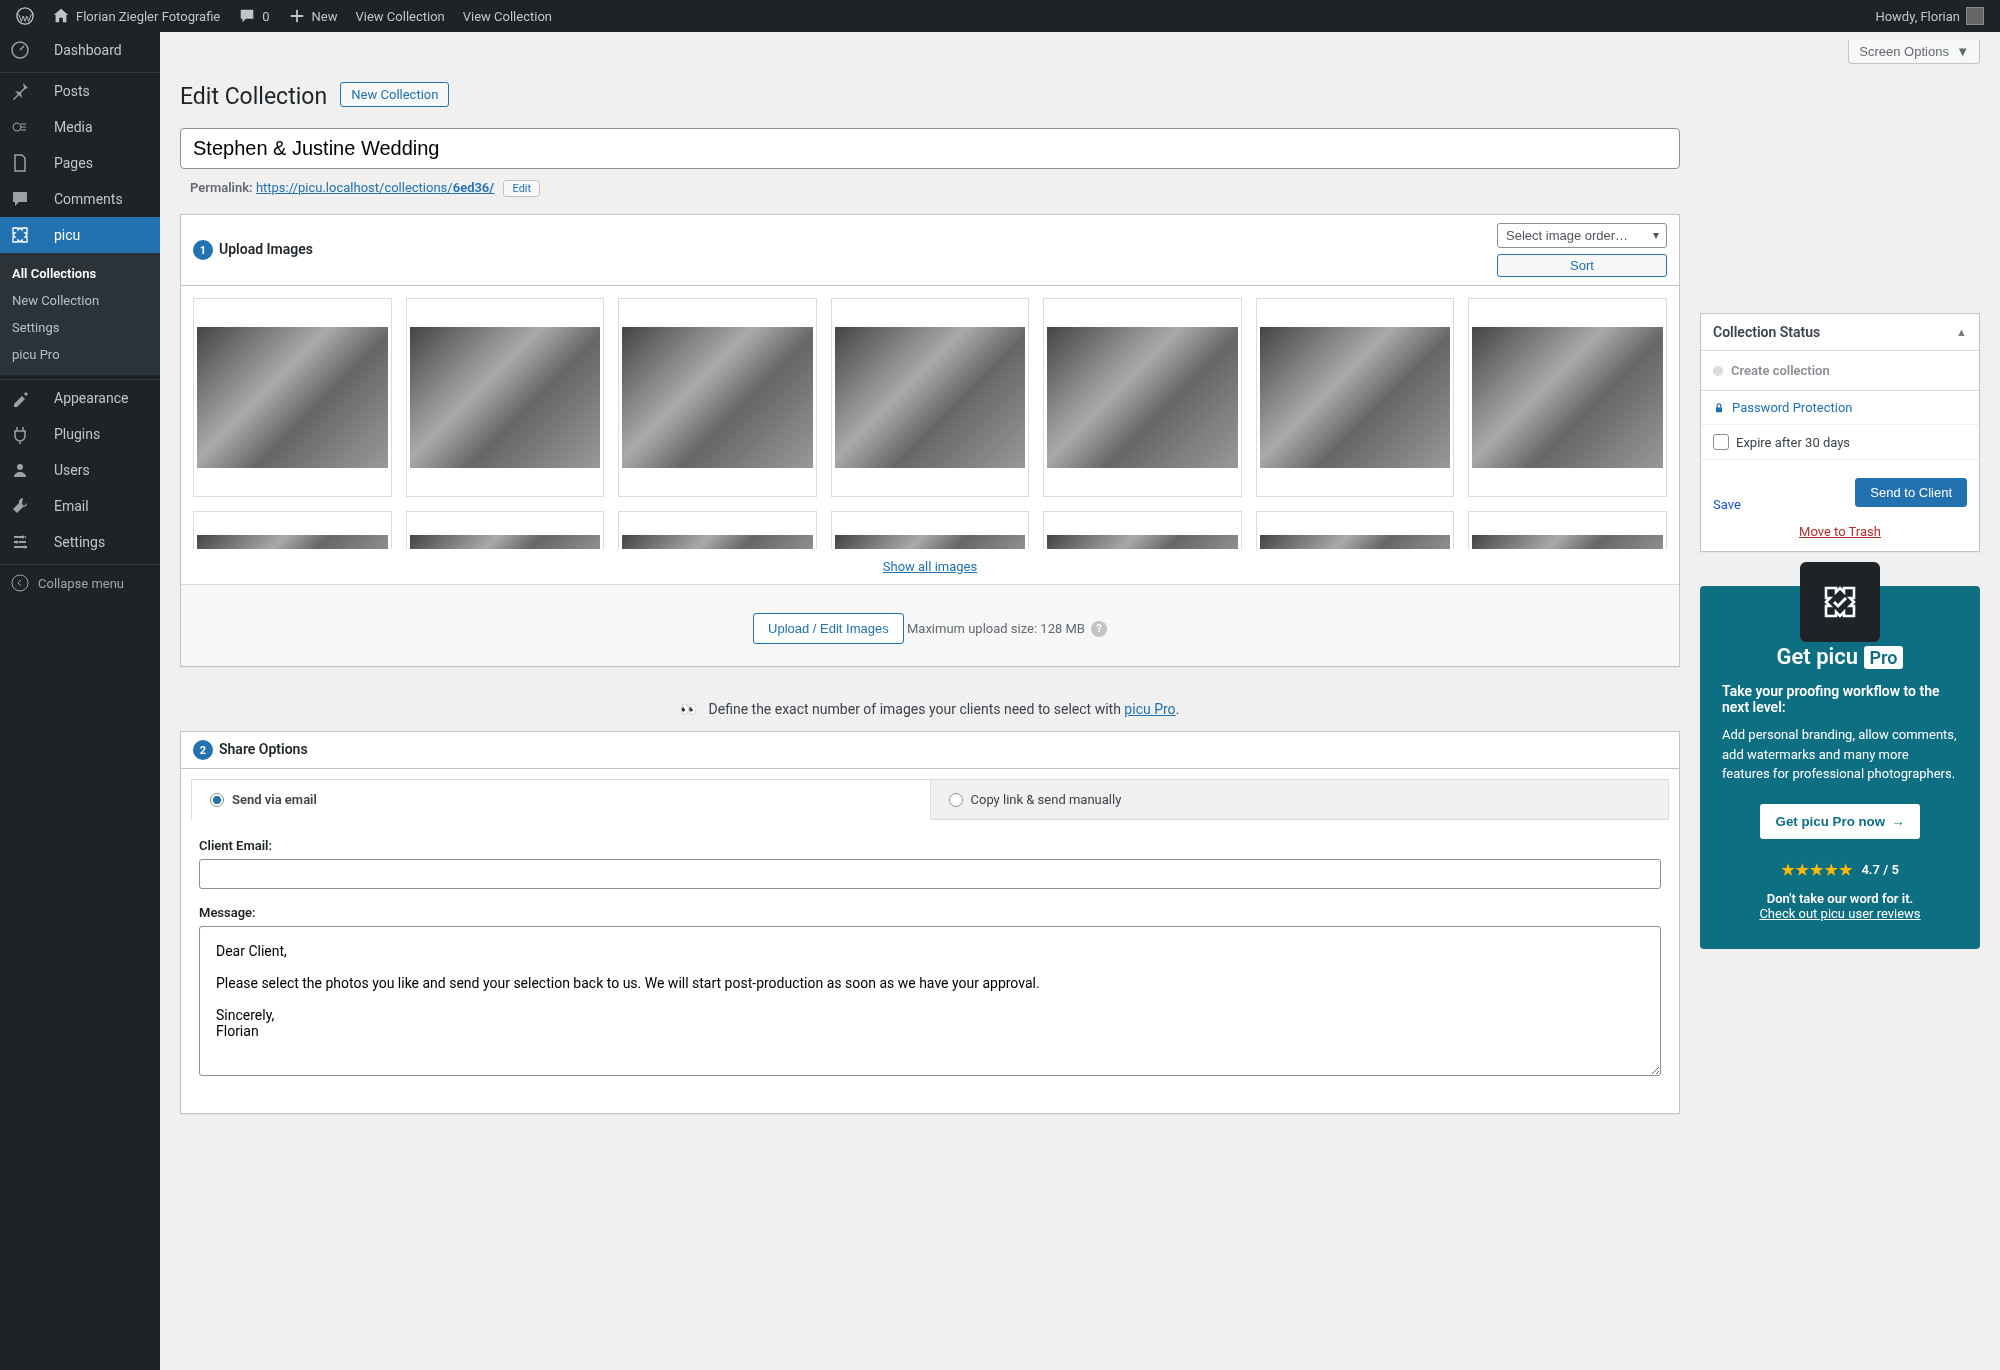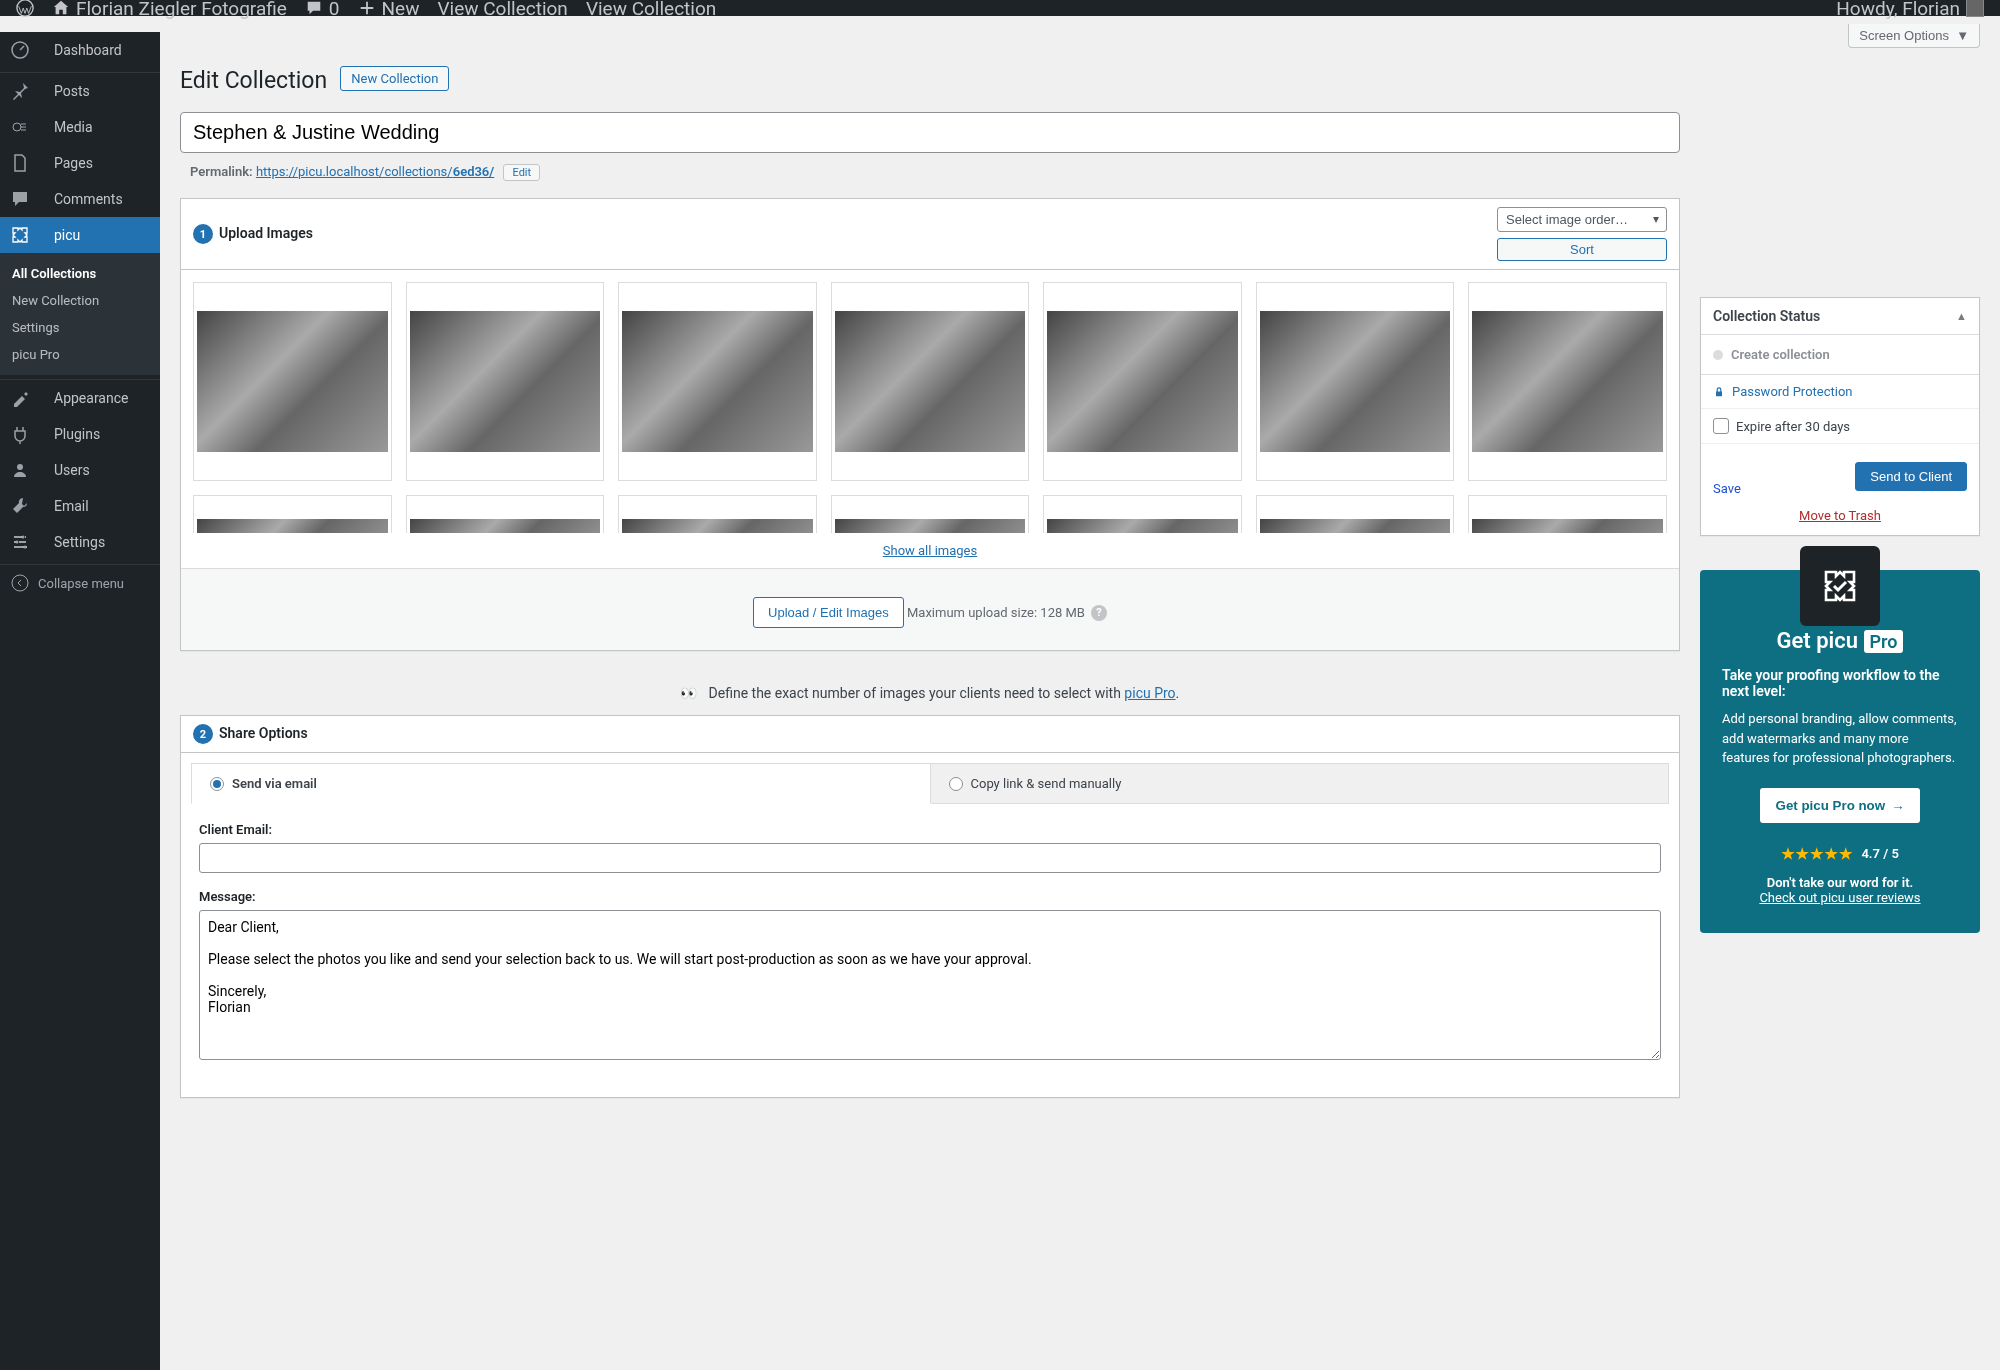--- a/index.html
+++ b/index.html
@@ -1,20 +1,20 @@
 <!DOCTYPE html>
 <html><head>
 <meta charset="utf-8">
 <style>
 * { box-sizing: border-box; margin: 0; padding: 0; }
 body { font-family: -apple-system, BlinkMacSystemFont, "Segoe UI", Roboto, sans-serif; font-size: 13px; color: #3c434a; background: #f0f0f1; }
 a { color: #2271b1; text-decoration: underline; }
 
 
-.adminbar { background: #1d2327; color: #c3c4c7; height: 16px; display: flex; align-items: center; padding: 0 8px; font-size: 19px; justify-content: space-between; }
+.adminbar { background: #1d2327; color: #c3c4c7; height: 32px; display: flex; align-items: center; padding: 0 8px; font-size: 13px; justify-content: space-between; }
 .adminbar-left, .adminbar-right { display: flex; align-items: center; gap: 2px; }
 .ab-item { display: flex; align-items: center; gap: 6px; padding: 0 8px; height: 32px; color: #c3c4c7; cursor: pointer; text-decoration: none; }
 .ab-icon { width: 18px; height: 18px; display: inline-flex; align-items: center; justify-content: center; fill: currentColor; }
 .avatar-sq { width: 18px; height: 18px; background: #666; border: 1px solid #888; }
 
 
 .adminmenu { position: absolute; top: 32px; left: 0; width: 160px; background: #1d2327; min-height: calc(100% - 32px); }
 .menu-item { display: flex; align-items: center; gap: 24px; padding: 8px 10px; color: #c3c4c7; cursor: pointer; font-size: 14px; }
 .menu-item.current { background: #2271b1; color: #fff; position: relative; }
 .menu-item.current::after { content: ''; position: absolute; right: -8px; top: 50%; margin-top: -8px; border: 8px solid transparent; border-right-color: #f0f0f1; }
@@ -72,21 +72,21 @@
 .share-tabs { display: flex; }
 .share-tab { flex: 1; padding: 12px 18px; display: flex; align-items: center; gap: 8px; border: 1px solid #dcdcde; border-left: none; background: #f0f0f1; cursor: pointer; }
 .share-tab:first-child { border-left: 1px solid #dcdcde; }
 .share-tab.active { background: #fff; border-bottom-color: #fff; font-weight: 600; }
 .radio-dot { width: 14px; height: 14px; border: 1px solid #8c8f94; border-radius: 50%; display: inline-block; position: relative; background: #fff; }
 .share-tab.active .radio-dot::after { content: ''; position: absolute; inset: 2px; border-radius: 50%; background: #2271b1; }
 .share-body { padding: 18px; }
 .form-row { margin-bottom: 16px; }
 .form-label { font-weight: 600; color: #1d2327; display: block; margin-bottom: 6px; }
 .text-input { width: 100%; border: 1px solid #8c8f94; border-radius: 3px; padding: 6px 8px; font-size: 14px; }
-.textarea { width: 100%; border: 1px solid #8c8f94; border-radius: 3px; padding: 8px; font-size: 14px; min-height: 150px; font-family: inherit; resize: vertical; }
+.textarea { width: 100%; border: 1px solid #8c8f94; border-radius: 3px; padding: 16px; font-size: 14px; min-height: 150px; font-family: inherit; resize: vertical; }
 
 
 .side-title { padding: 10px 12px; border-bottom: 1px solid #dcdcde; font-size: 14px; font-weight: 600; display: flex; justify-content: space-between; align-items: center; }
 .toggle-arrow { font-size: 11px; color: #787c82; }
 .status-step { padding: 12px; border-bottom: 1px solid #dcdcde; color: #8c8f94; font-weight: 600; display: flex; align-items: center; gap: 8px; }
 .dot { width: 10px; height: 10px; border-radius: 50%; background: #dcdcde; }
 .side-row { padding: 9px 12px; border-bottom: 1px solid #f0f0f1; font-size: 13px; color: #2271b1; display: flex; align-items: center; gap: 7px; }
 .lock-icon { width: 12px; height: 12px; fill: currentColor; }
 .checkbox { width: 16px; height: 16px; border: 1px solid #8c8f94; border-radius: 3px; display: inline-block; }
 .side-row.expire { color: #3c434a; }

